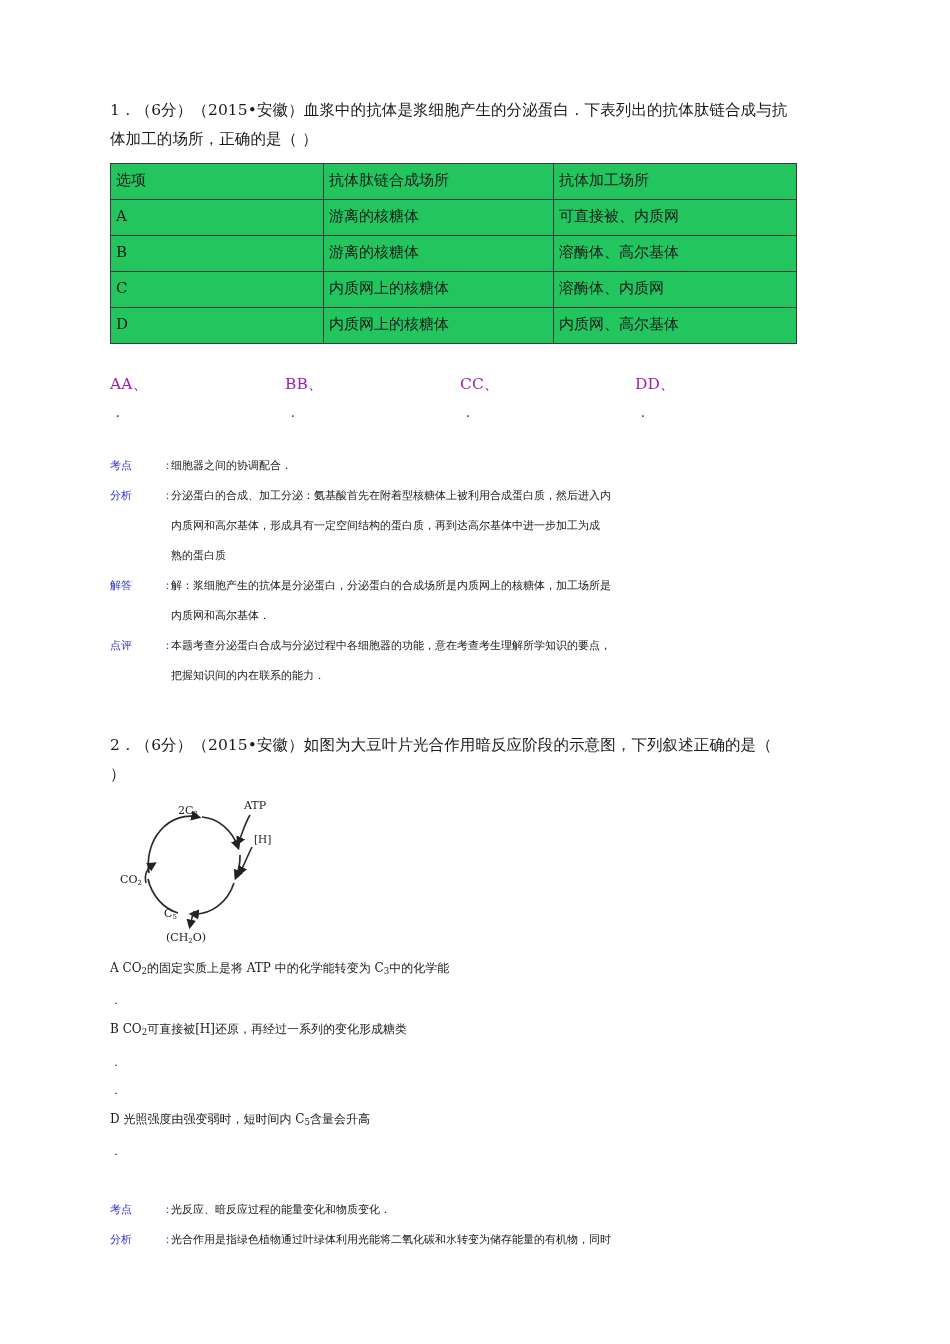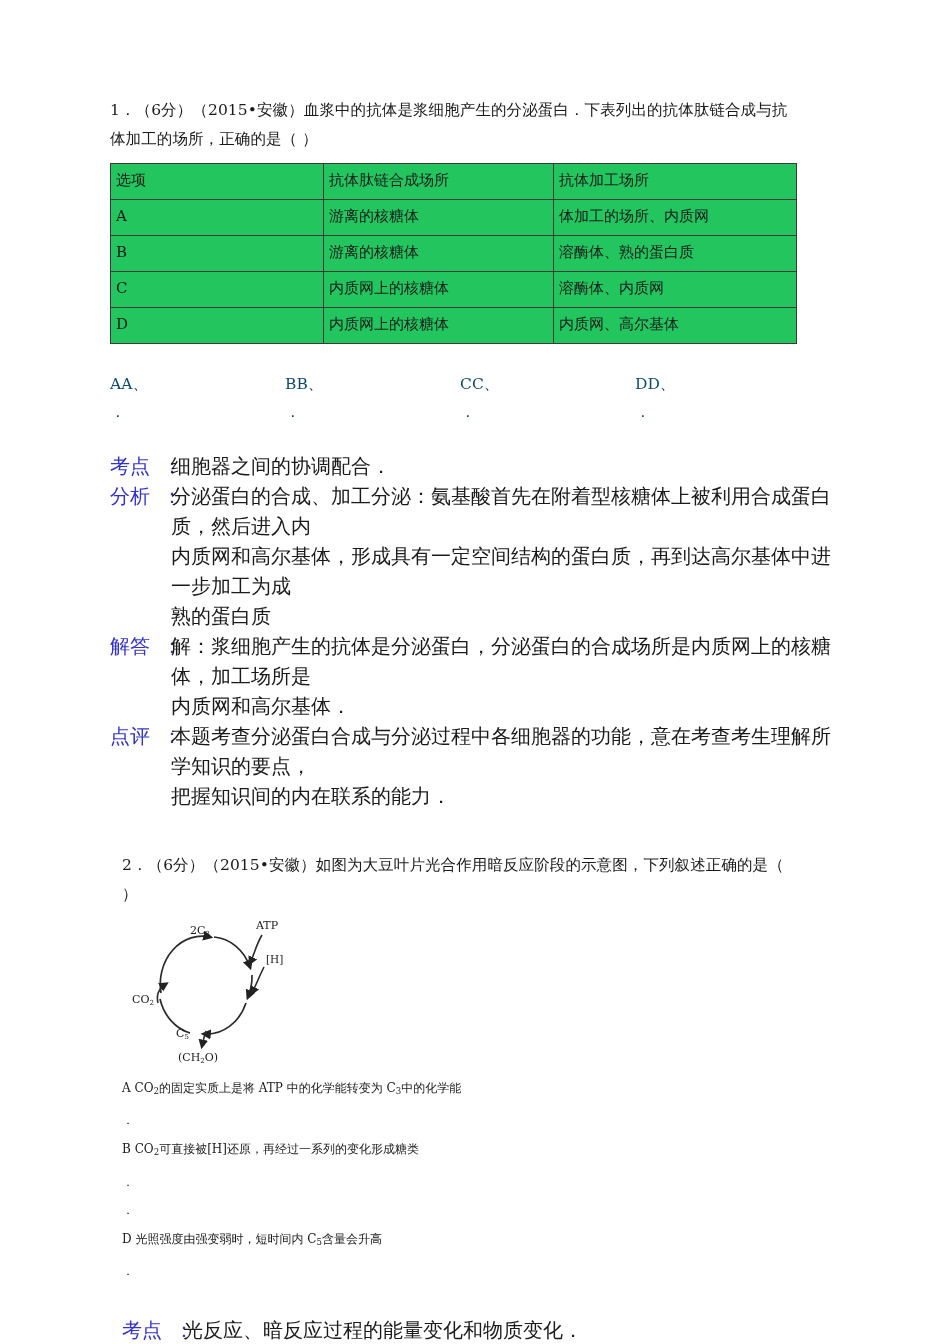--- a/index.html
+++ b/index.html
@@ -67,35 +67,35 @@
   
   .choice-row {
     margin-top: 26px;
     display: flex;
     width: 700px;
   }
   .choice-cell {
     width: 177px;
     font-size: 15.5px;
     line-height: 29px;
-    color: #0c4a6e;
+    color: #a21caf;
   }
   .choice-cell .dot {
     display: block;
     line-height: 26px;
   }
 
   
   .analysis {
     margin-top: 26px;
   }
   .ana-row {
     display: flex;
     align-items: flex-start;
-    font-size: 20px;
+    font-size: 11px;
     line-height: 30px;
   }
   .ana-label {
     color: #3333cc;
     flex: 0 0 auto;
     width: 52px;
     white-space: nowrap;
   }
   .ana-colon {
     color: #3333cc;
@@ -105,21 +105,21 @@
   .ana-body {
     flex: 1 1 auto;
     color: #1a1a1a;
   }
   .ana-body p {
     margin: 0;
     line-height: 30px;
   }
 
   
-  .q2 { margin-top: 40px; margin-left: 12px; }
+  .q2 { margin-top: 40px; }
 
   .diagram-wrap {
     margin-top: 6px;
     margin-left: 6px;
     width: 190px;
     height: 150px;
   }
 
   .answers-2 { margin-top: 8px; }
   .ans-item {
@@ -153,26 +153,26 @@
           </colgroup>
       <tbody>
         <tr>
           <td>选项</td>
           <td>抗体肽链合成场所</td>
           <td>抗体加工场所</td>
         </tr>
         <tr>
           <td>A</td>
           <td>游离的核糖体</td>
-          <td>体加工的场所、内质网</td>
+          <td>可直接被、内质网</td>
         </tr>
         <tr>
           <td>B</td>
           <td>游离的核糖体</td>
-          <td>溶酶体、熟的蛋白质</td>
+          <td>溶酶体、高尔基体</td>
         </tr>
         <tr>
           <td>C</td>
           <td>内质网上的核糖体</td>
           <td>溶酶体、内质网</td>
         </tr>
         <tr>
           <td>D</td>
           <td>内质网上的核糖体</td>
           <td>内质网、高尔基体</td>

